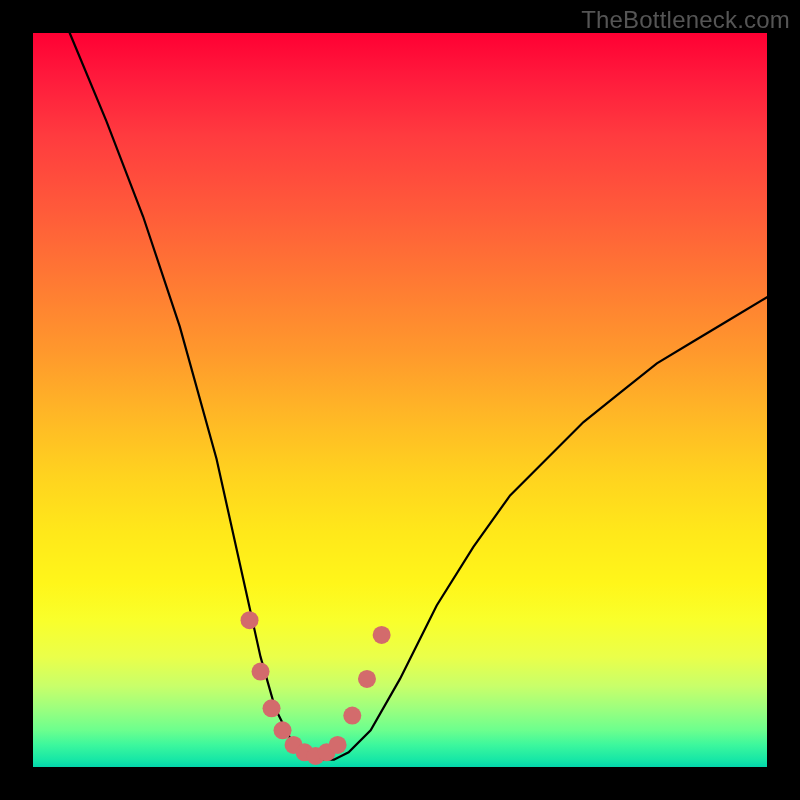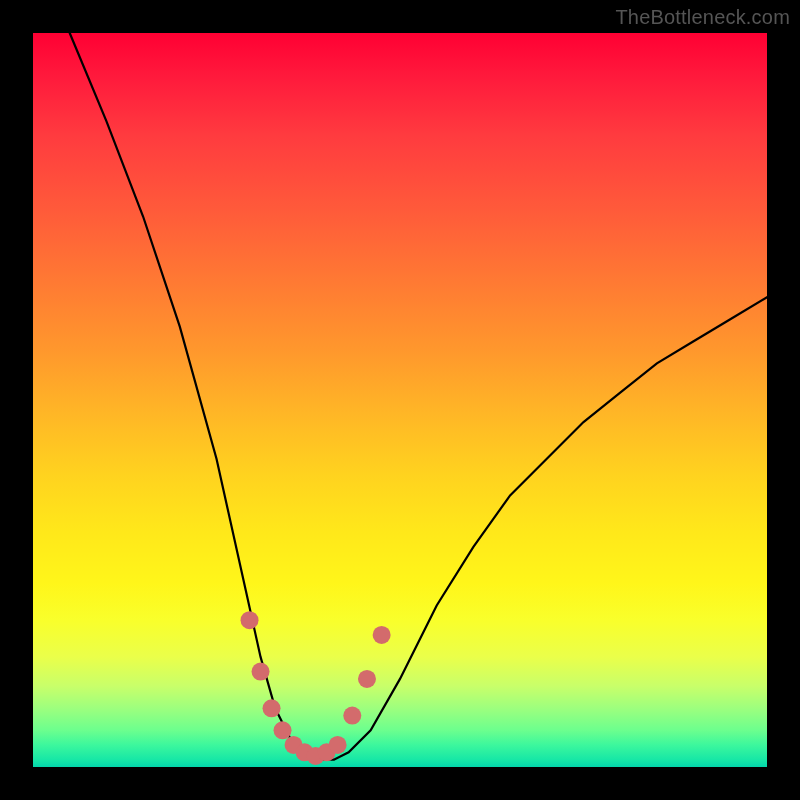--- a/index.html
+++ b/index.html
@@ -45,21 +45,21 @@
       #3cf79d 97%,
       #17e7a6 99%,
       #03d6ab 100%
     );
   }
   .watermark {
     position: absolute;
     top: 6px;
     right: 10px;
     color: #555;
-    font-size: 20px;
+    font-size: 24px;
     font-weight: 500;
     letter-spacing: 0.2px;
     user-select: none;
   }
   svg.curve {
     position: absolute;
     left: 0;
     top: 0;
     width: 734px;
     height: 734px;

